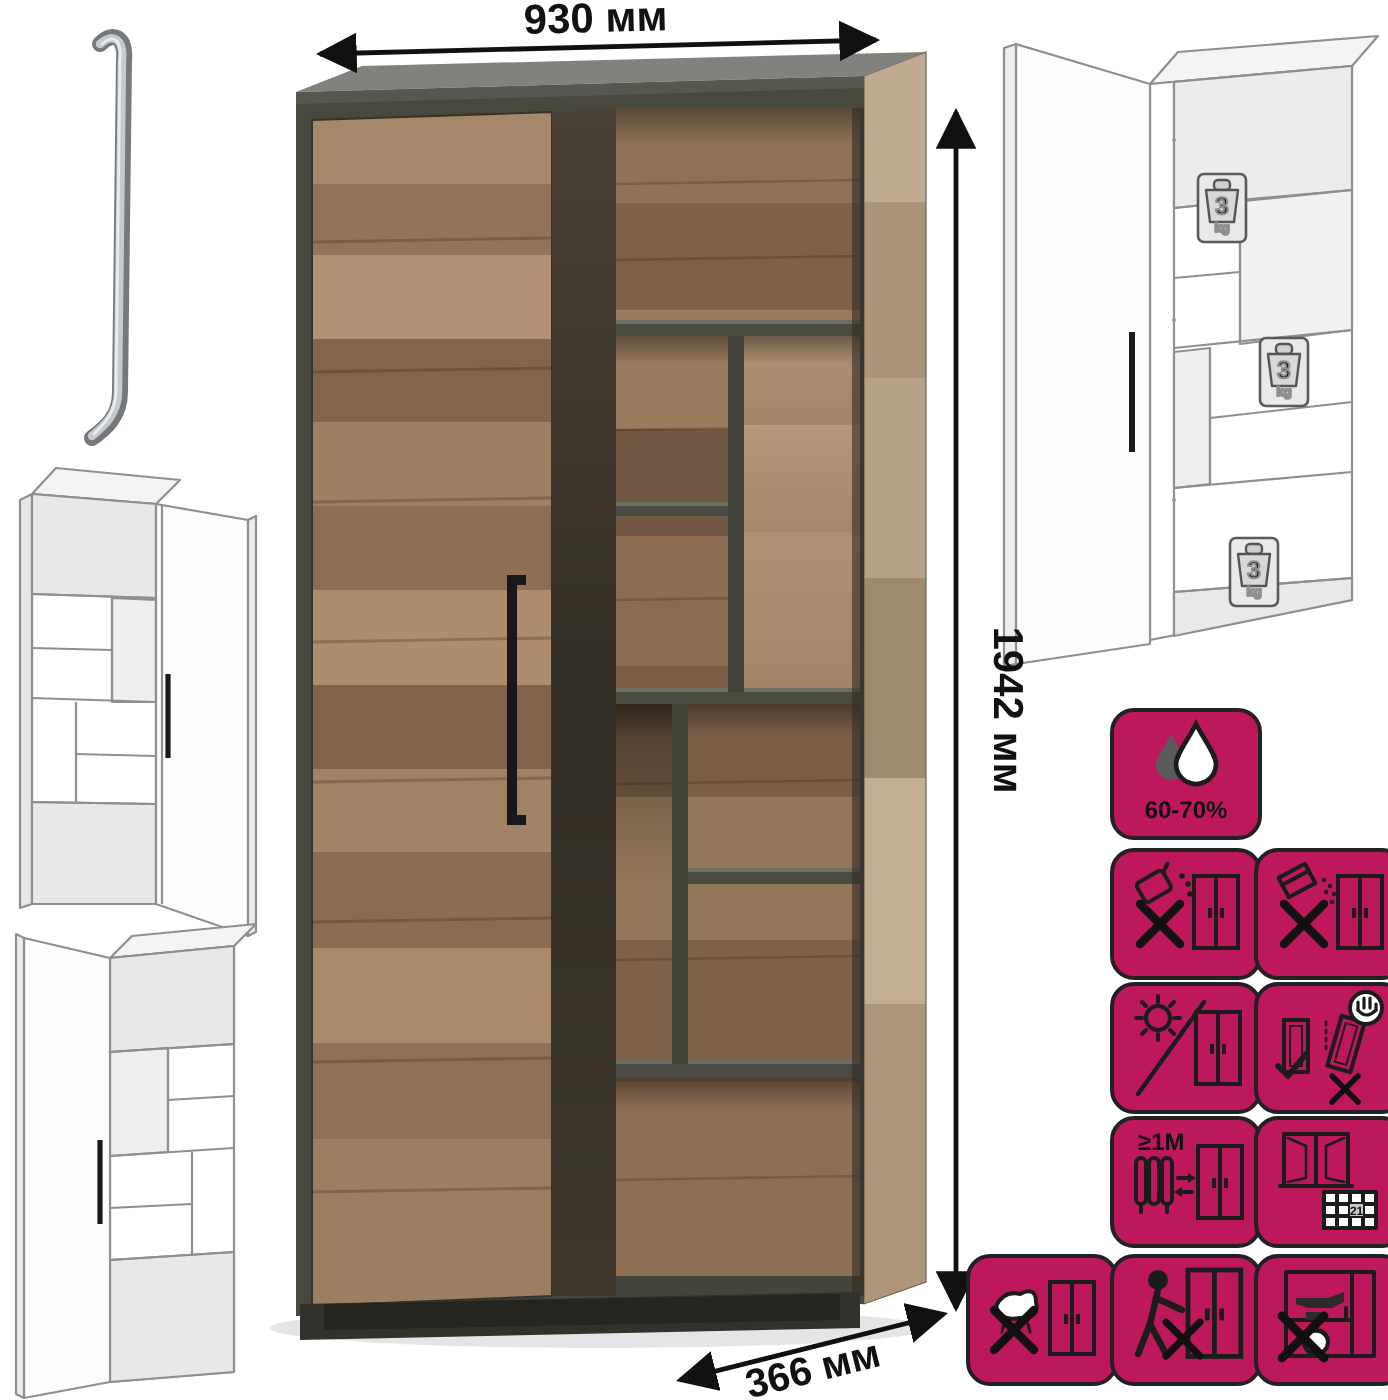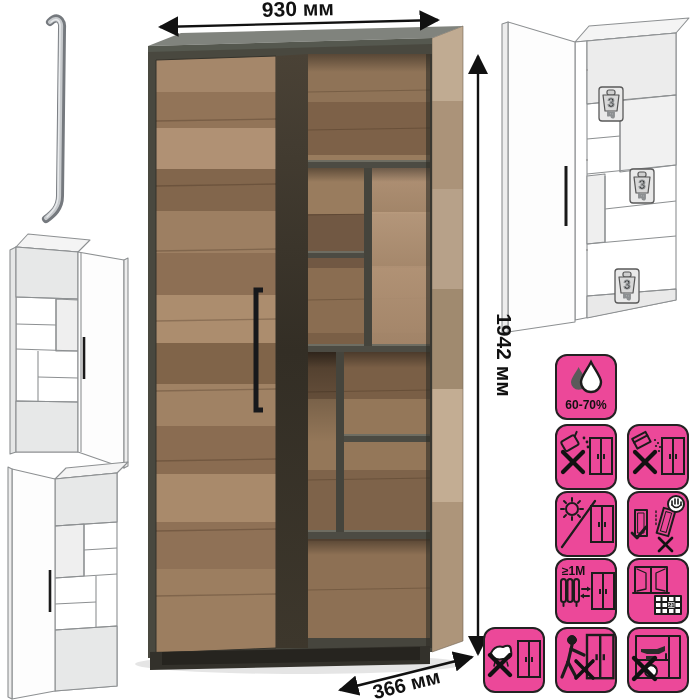--- a/index.html
+++ b/index.html
@@ -1,21 +1,21 @@
 <!DOCTYPE html>
 <html><head>
 <meta charset="utf-8">
 <style>
   html,body{margin:0;padding:0;background:#fff;}
   #stage{position:relative;width:694px;height:700px;background:#fff;overflow:hidden;
          font-family:"Liberation Sans",sans-serif;}
   #scene{position:absolute;left:0;top:0;}
   .dim-text{font-family:"Liberation Sans",sans-serif;font-weight:bold;fill:#111;}
-  .care-cell{position:absolute;width:62px;height:66px;box-sizing:border-box;
-             border:2.5px solid #222;border-radius:12px;background:#ec4899;
+  .care-cell{position:absolute;width:76px;height:66px;box-sizing:border-box;
+             border:2.5px solid #222;border-radius:12px;background:#be185d;
              display:flex;align-items:center;justify-content:center;}
   .care-cell svg{display:block;}
   .pict{stroke:#1c1c1c;fill:none;stroke-width:2;stroke-linejoin:round;stroke-linecap:round;}
   .pict-text{font-family:"Liberation Sans",sans-serif;font-weight:bold;fill:#111;stroke:none;}
 </style>
 </head>
 <body>
 
 <div id="stage">
 

